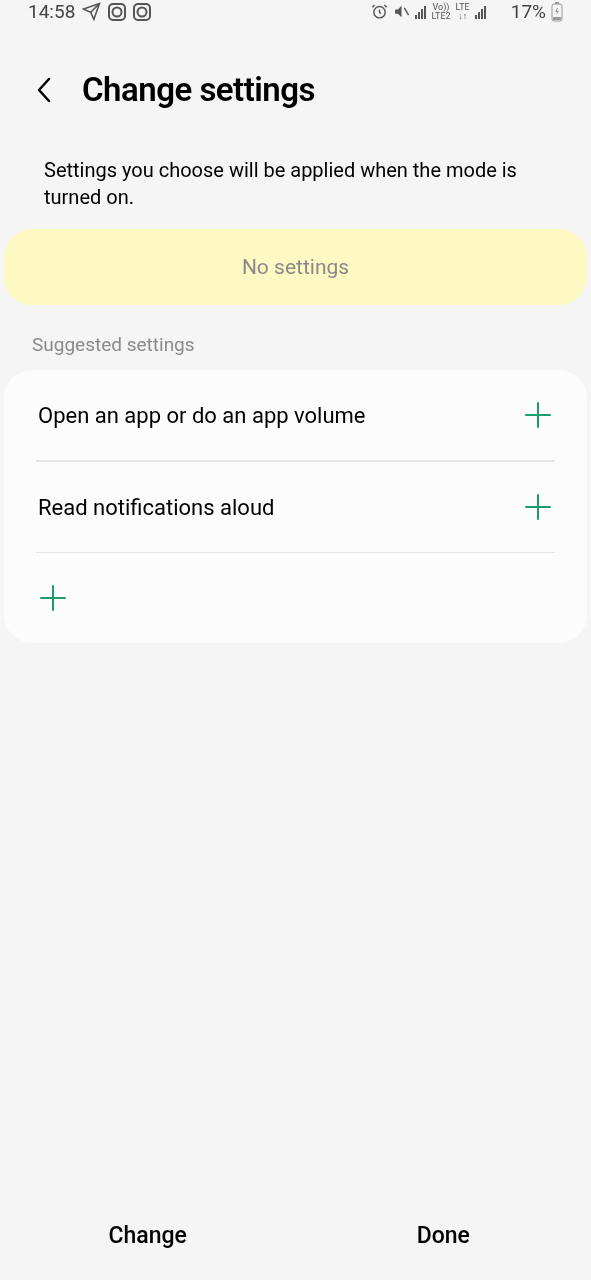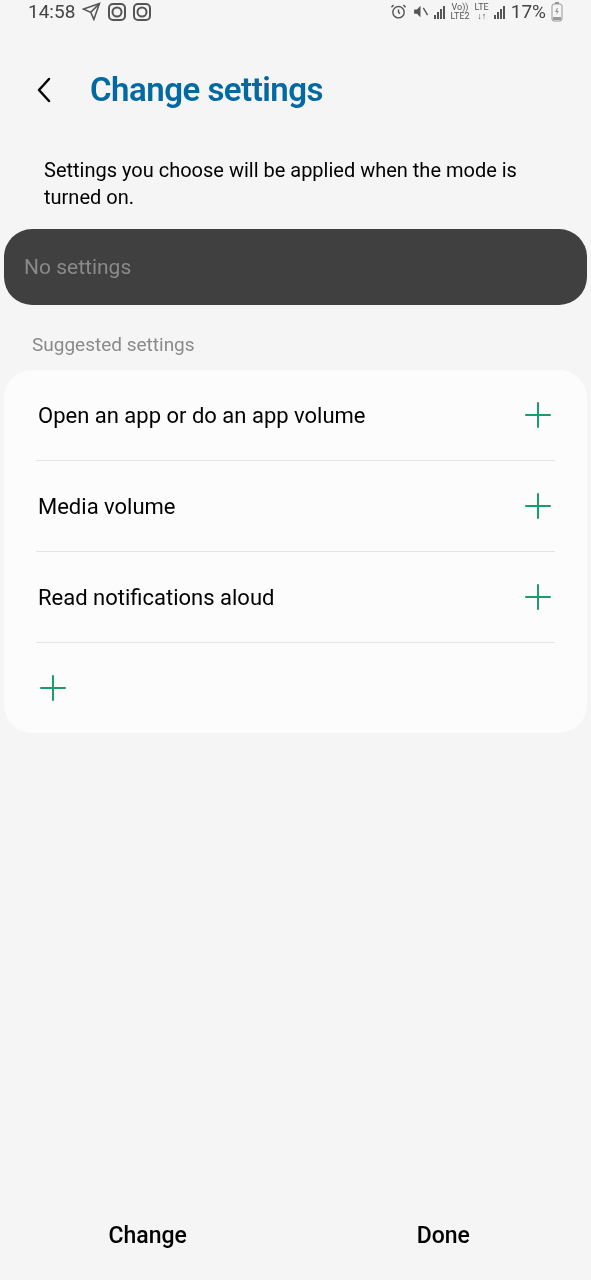--- a/index.html
+++ b/index.html
@@ -40,56 +40,55 @@
       font-weight: 400;
       color: #444;
     }
     .status-icon {
       display: inline-flex;
       align-items: center;
     }
     .battery-pct {
       font-size: 19px;
       color: #444;
-      margin-left: 1px;
+      margin-left: 20px;
     }
     .header {
       display: flex;
       align-items: center;
       padding: 20px 30px 30px 30px;
       gap: 24px;
     }
     .back-btn {
       width: 28px;
       height: 28px;
       display: flex;
       align-items: center;
       justify-content: center;
       cursor: pointer;
     }
     .page-title {
       font-size: 33px;
       font-weight: 600;
-      color: #0369a1;
+      color: #000000;
       letter-spacing: -0.5px;
-      margin-left: 8px;
     }
     .description {
       padding: 18px 32px 18px 44px;
       font-size: 20px;
       line-height: 1.35;
       color: #000;
       font-weight: 400;
     }
     .no-settings-card {
       margin: 0 4px 28px 4px;
-      background: #404040;
+      background: #fef9c3;
       border-radius: 28px;
       padding: 26px 20px;
-      text-align: left;
+      text-align: center;
       font-size: 21px;
       color: #8a8a8a;
     }
     .section-label {
       padding: 0px 32px 14px 32px;
       font-size: 19px;
       color: #8a8a8a;
       font-weight: 400;
     }
     .settings-card {
@@ -257,29 +256,20 @@
   <div class="setting-row">
     <span class="setting-label">Open an app or do an app volume</span>
     <div class="plus-btn">
       <svg width="28" height="28" viewBox="0 0 28 28">
         <line x1="14" y1="2" x2="14" y2="26" stroke="#1a9c6b" stroke-width="2" stroke-linecap="round"></line>
         <line x1="2" y1="14" x2="26" y2="14" stroke="#1a9c6b" stroke-width="2" stroke-linecap="round"></line>
       </svg>
     </div>
   </div>
   <div class="divider"></div>
-  <div class="setting-row">
-    <span class="setting-label">Media volume</span>
-    <div class="plus-btn">
-      <svg width="28" height="28" viewBox="0 0 28 28">
-        <line x1="14" y1="2" x2="14" y2="26" stroke="#1a9c6b" stroke-width="2" stroke-linecap="round"></line>
-        <line x1="2" y1="14" x2="26" y2="14" stroke="#1a9c6b" stroke-width="2" stroke-linecap="round"></line>
-      </svg>
-    </div>
-  </div>
   <div class="divider"></div>
   <div class="setting-row">
     <span class="setting-label">Read notifications aloud</span>
     <div class="plus-btn">
       <svg width="28" height="28" viewBox="0 0 28 28">
         <line x1="14" y1="2" x2="14" y2="26" stroke="#1a9c6b" stroke-width="2" stroke-linecap="round"></line>
         <line x1="2" y1="14" x2="26" y2="14" stroke="#1a9c6b" stroke-width="2" stroke-linecap="round"></line>
       </svg>
     </div>
   </div>

